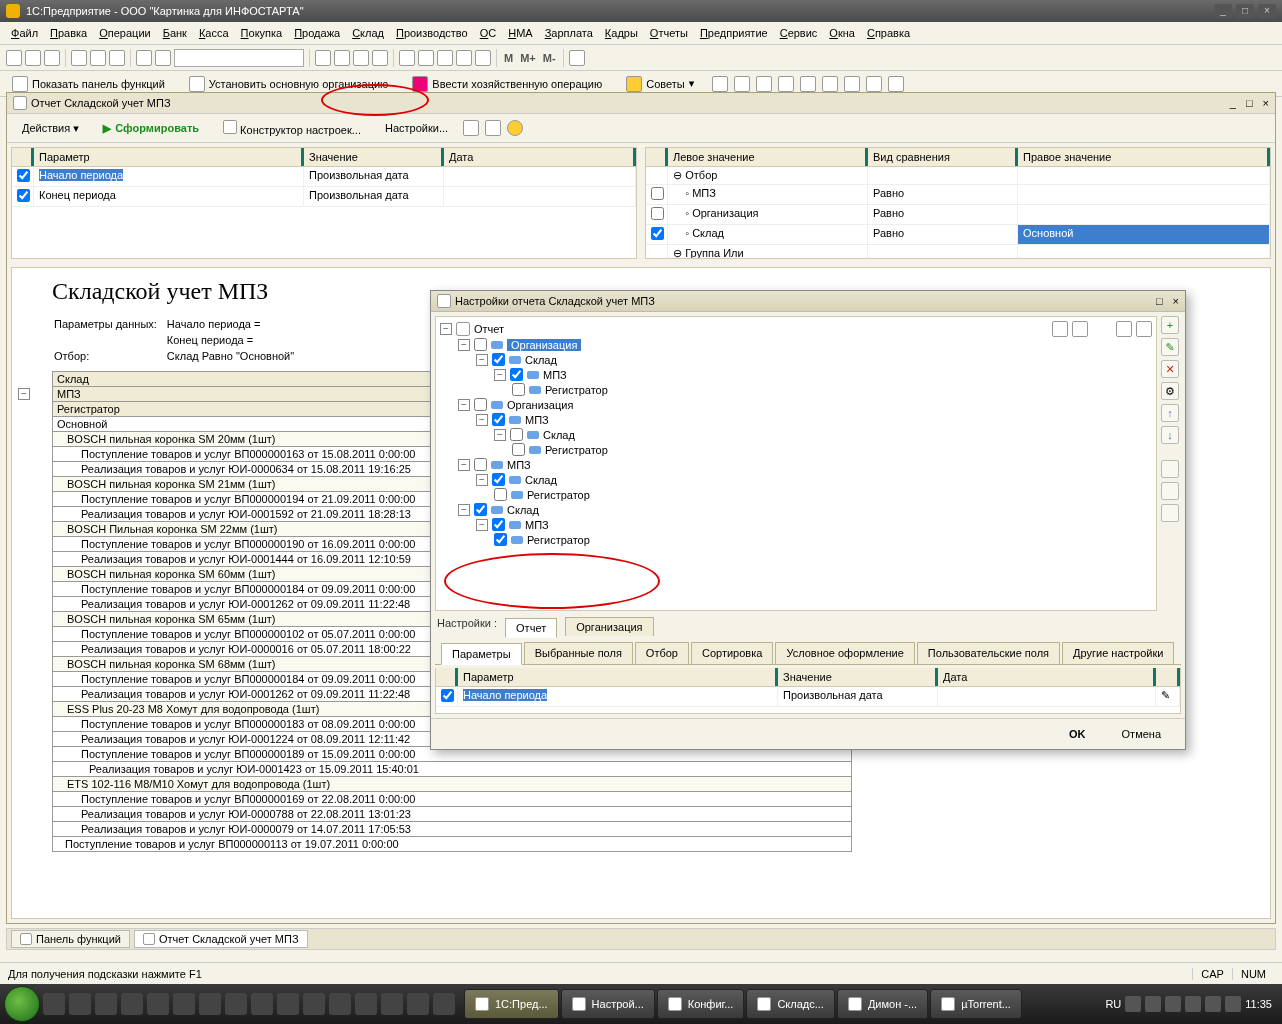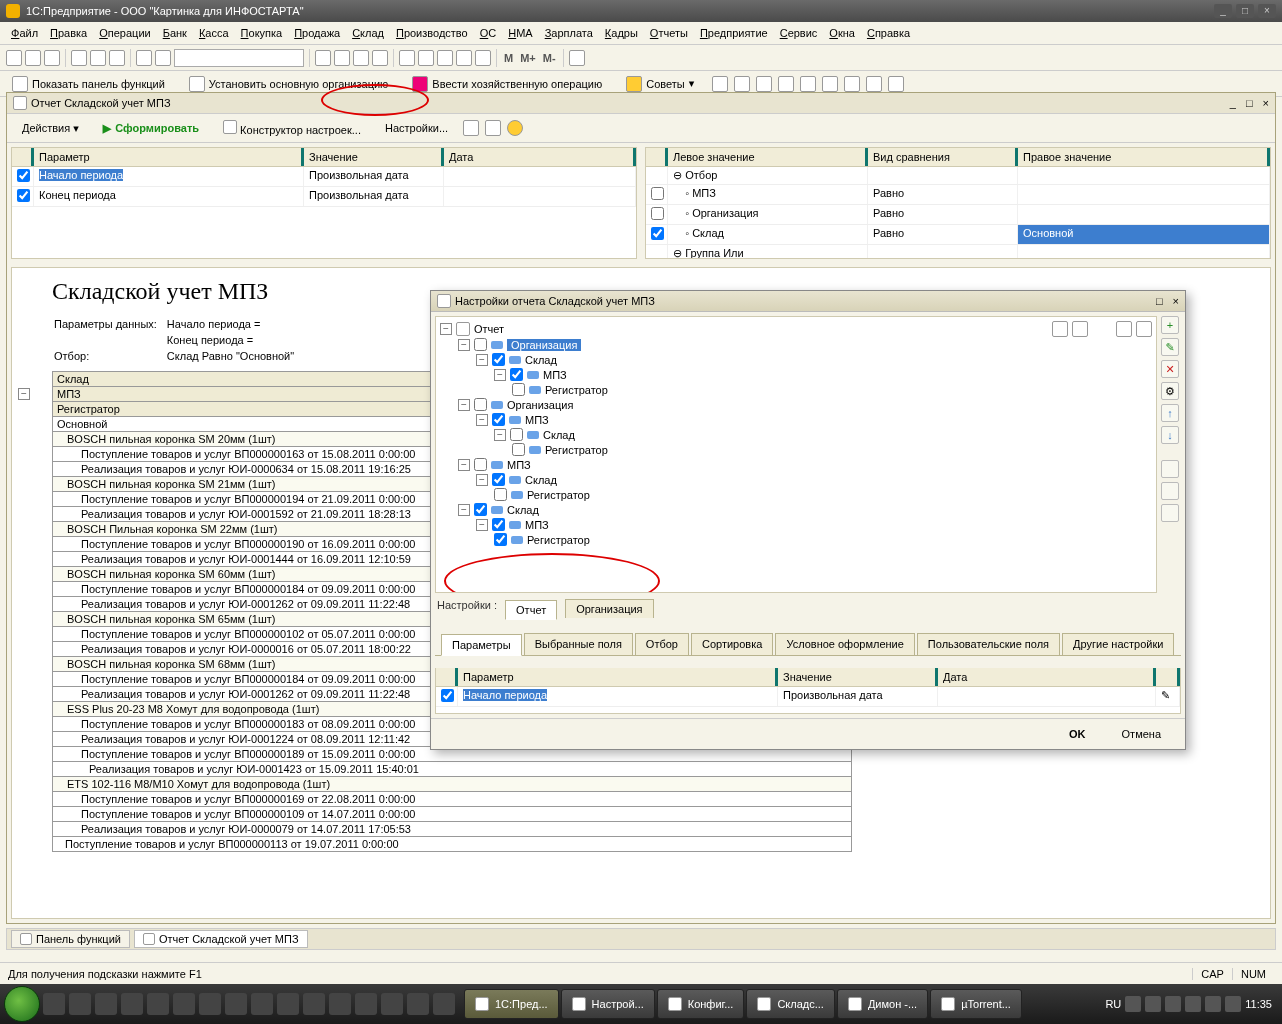--- a/index.html
+++ b/index.html
@@ -55,21 +55,21 @@
 .side-icons .si { width:18px; height:18px; border:1px solid #bbb; background:#f8f8f0; border-radius:2px; text-align:center; line-height:16px; font-size:11px;}
 .tree-node { display: flex; align-items: center; gap: 4px; padding: 1px 0; }
 .tree-node .tw { width: 12px; height: 12px; border: 1px solid #888; text-align: center; line-height: 10px; font-size: 10px; color:#555;}
 .tree-node .icon-field { width: 12px; height: 8px; background: #6aa3e8; border-radius: 2px; }
 .indent { margin-left: 18px; }
 .sel-node { background: #3d7ecf; color: #fff; padding: 0 4px; }
 .dialog-tabsrow { padding: 2px 6px; display:flex; align-items:flex-start; gap:8px;}
 .dialog-tabsrow .lbl{color:#333;}
 .dtab { padding: 3px 10px; border: 1px solid #b8b38e; background: #f1edd8; border-bottom:none;}
 .dtab.active { background: #fff; border: 1px solid #b8b38e; border-bottom: 1px solid #fff; position:relative; top:1px;}
-.settings-tabs { display:flex; padding: 0 6px; gap:2px; border-bottom:1px solid #b8b38e; margin:12px 4px;}
+.settings-tabs { display:flex; padding: 0 6px; gap:2px; border-bottom:1px solid #b8b38e; margin:3px 4px;}
 .stab { padding: 4px 10px; border: 1px solid #b8b38e; background: #f1edd8; border-bottom:none; font-size:11px;}
 .stab.active { background: #fff; border-bottom:1px solid #fff; position:relative; top:1px;}
 .param-grid { margin: 0 4px 4px; border:1px solid #cfcab0; border-top:none; background:#fff; height: 46px; overflow:hidden;}
 .dialog-footer { display:flex; justify-content:flex-end; gap:8px; padding: 6px 10px; border-top:1px solid #ccc;}
 .dialog-footer .dbtn { padding: 3px 14px; cursor:default;}
 .dialog-footer .dbtn.ok{font-weight:bold;}
 .ellipse { position: absolute; border: 2px solid #d00; border-radius: 50%; pointer-events: none; }
 
 .doctabs { position:absolute; left:6px; right:6px; bottom:74px; height:22px; display:flex; gap:4px; background:#e8e4d0; border:1px solid #ccc; align-items:center; padding:0 4px;}
 .doctab { padding:2px 8px; background:#f5f3e8; border:1px solid #bbb; display:flex; align-items:center; gap:4px;}
@@ -367,21 +367,21 @@
             <tr>
               <td colspan="5" style="padding-left:36px;">Реализация товаров и услуг ЮИ-0001423 от 15.09.2011 15:40:01</td>
             </tr>
             <tr class="grp">
               <td colspan="5" style="padding-left:14px;">ETS 102-116 M8/M10 Хомут для водопровода    (1шт)</td>
             </tr>
             <tr>
               <td colspan="5" style="padding-left:28px;">Поступление товаров и услуг ВП000000169 от 22.08.2011 0:00:00</td>
             </tr>
             <tr>
-              <td colspan="5" style="padding-left:28px;">Поступление товаров и услуг ВП000000109 от 14.07.2011 0:00:00</td>
+              <td colspan="5" style="padding-left:28px;">Реализация товаров и услуг ЮИ-0000788 от 22.08.2011 13:01:23</td>
             </tr>
             <tr>
               <td colspan="5" style="padding-left:28px;">Реализация товаров и услуг ЮИ-0000079 от 14.07.2011 17:05:53</td>
             </tr>
             <tr>
               <td colspan="5" style="padding-left:12px;">Поступление товаров и услуг ВП000000113 от 19.07.2011 0:00:00</td>
             </tr>
           </tbody>
       </table>
     </div>

